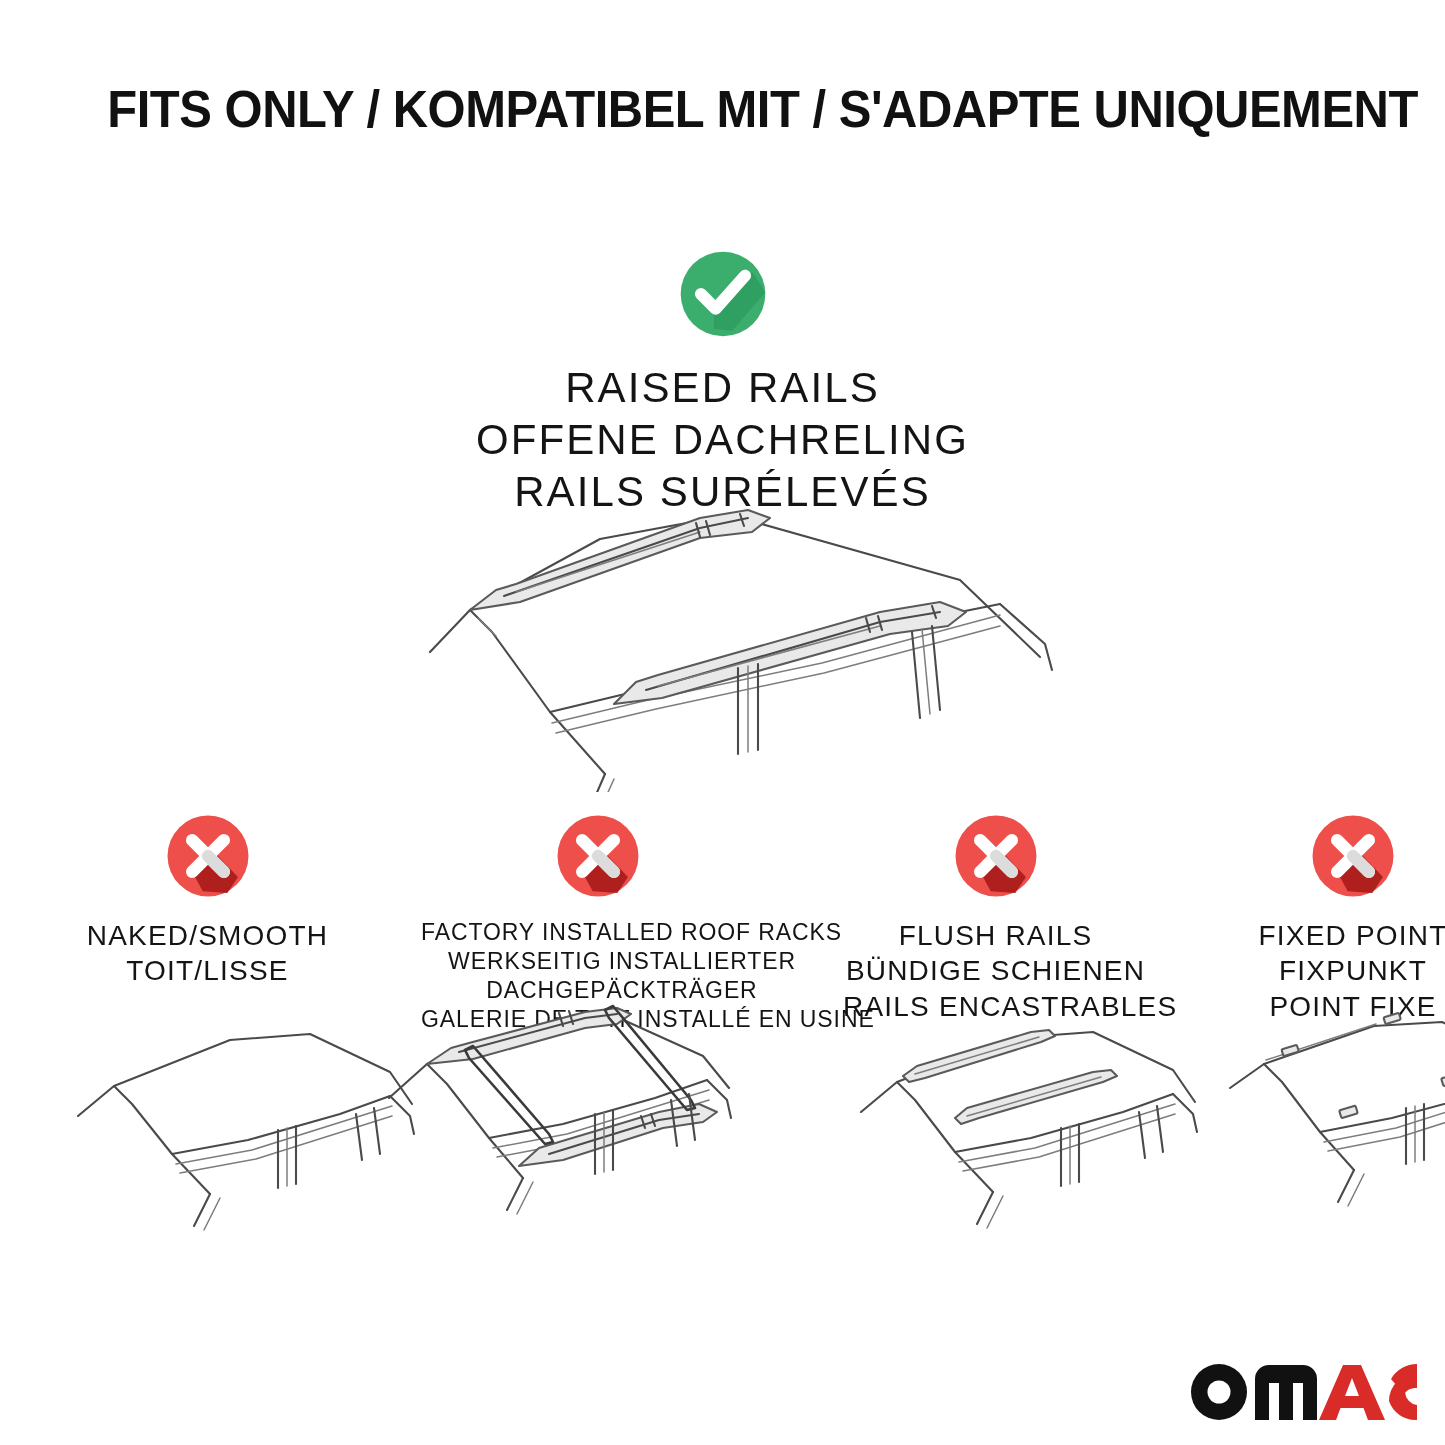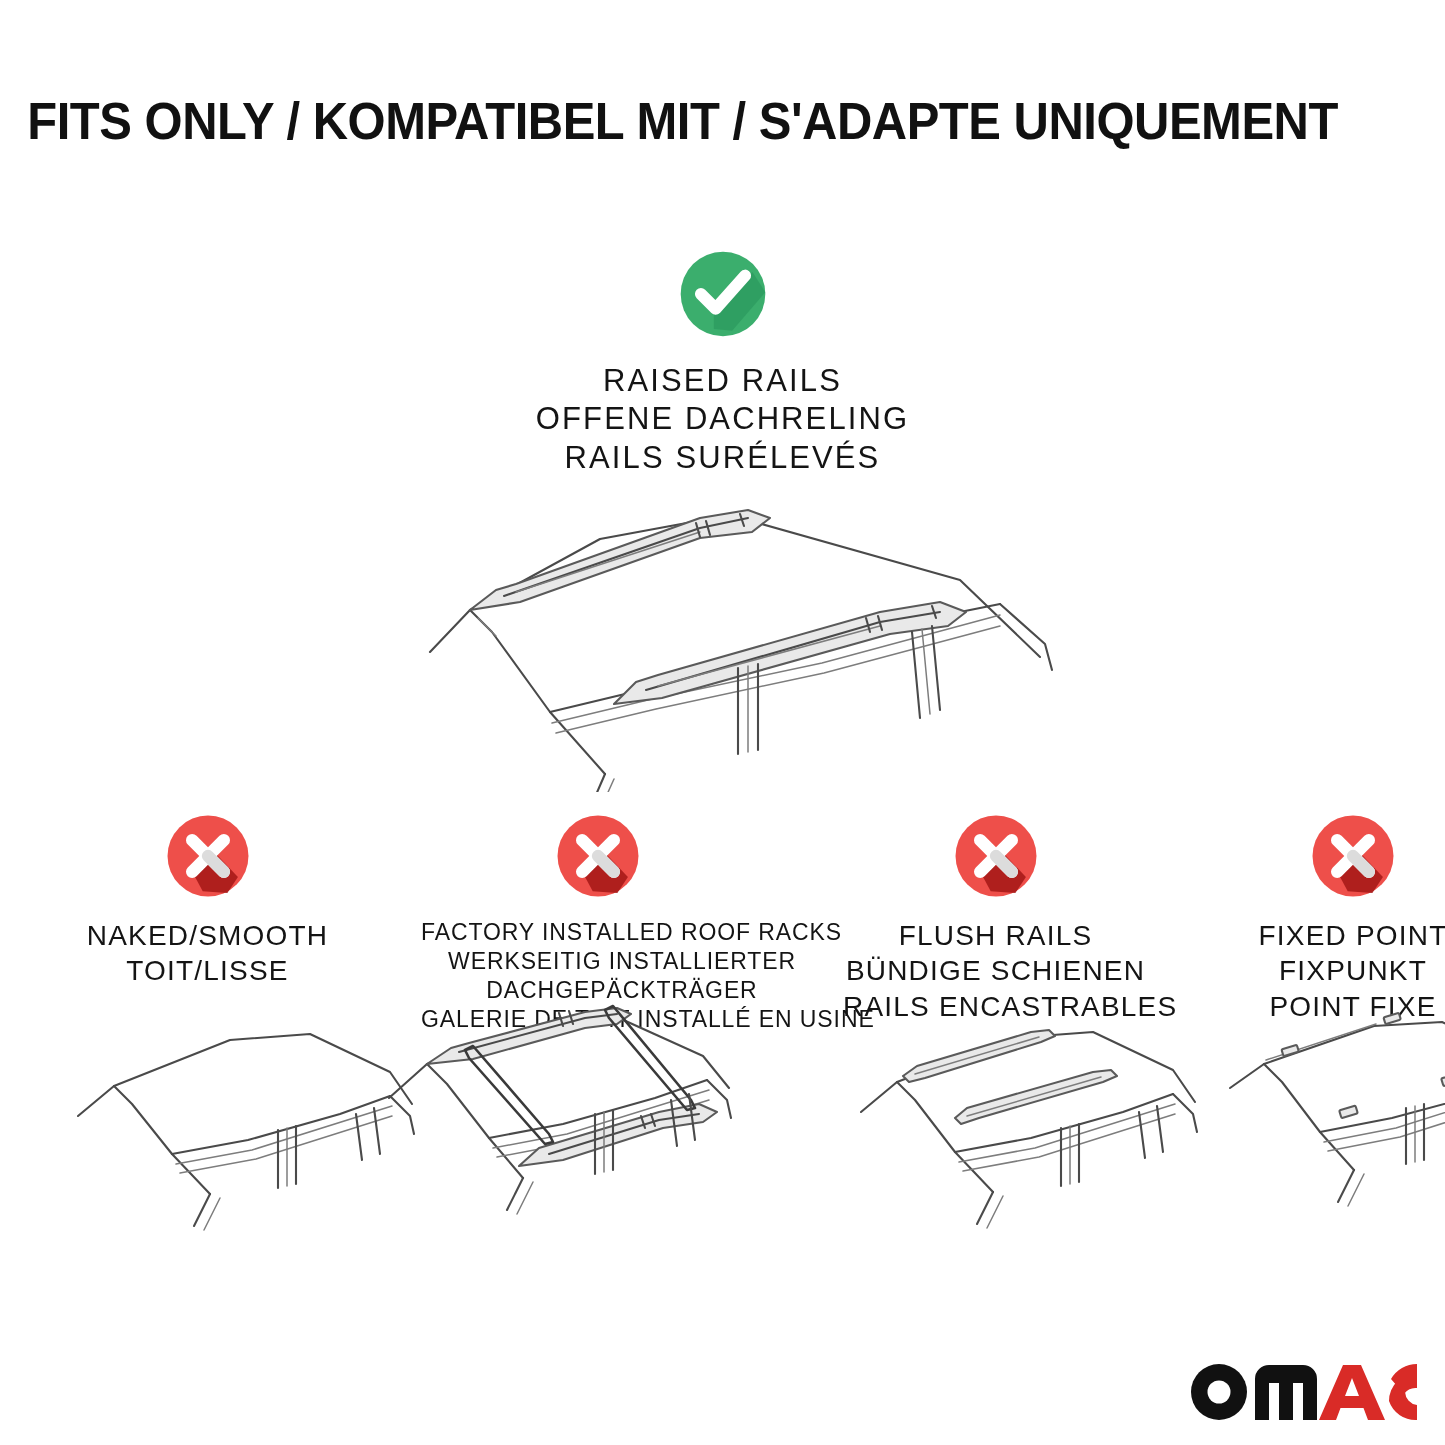--- a/index.html
+++ b/index.html
@@ -12,23 +12,23 @@
     height: 1445px;
     font-family: "Liberation Sans", sans-serif;
     color: #1a1a1a;
     position: relative;
     overflow: hidden;
   }
 
   
   .title-bar {
     position: absolute;
-    left: 0; top: 92px;
+    left: 0; top: 80px;
     width: 1445px;
-    text-align: left;
+    text-align: right;
   }
   .title-text {
     display: inline-block;
     font-family: "Liberation Sans", sans-serif;
     font-weight: bold;
     font-size: 51px;
     letter-spacing: -0.5px;
     color: #111111;
     transform: scaleX(0.96);
     transform-origin: center;
@@ -43,21 +43,21 @@
     text-align: center;
   }
   .check-icon {
     display: block;
     margin: 0 auto;
     width: 92px;
     height: 92px;
   }
   .ok-labels {
     margin-top: 22px;
-    font-size: 31px;
+    font-size: 42px;
     line-height: 1.24;
     letter-spacing: 2.1px;
     font-weight: 300;
     color: #141414;
   }
   .ok-labels div { white-space: nowrap; }
 
   .hero-art {
     position: absolute;
     left: 400px; top: 492px;

